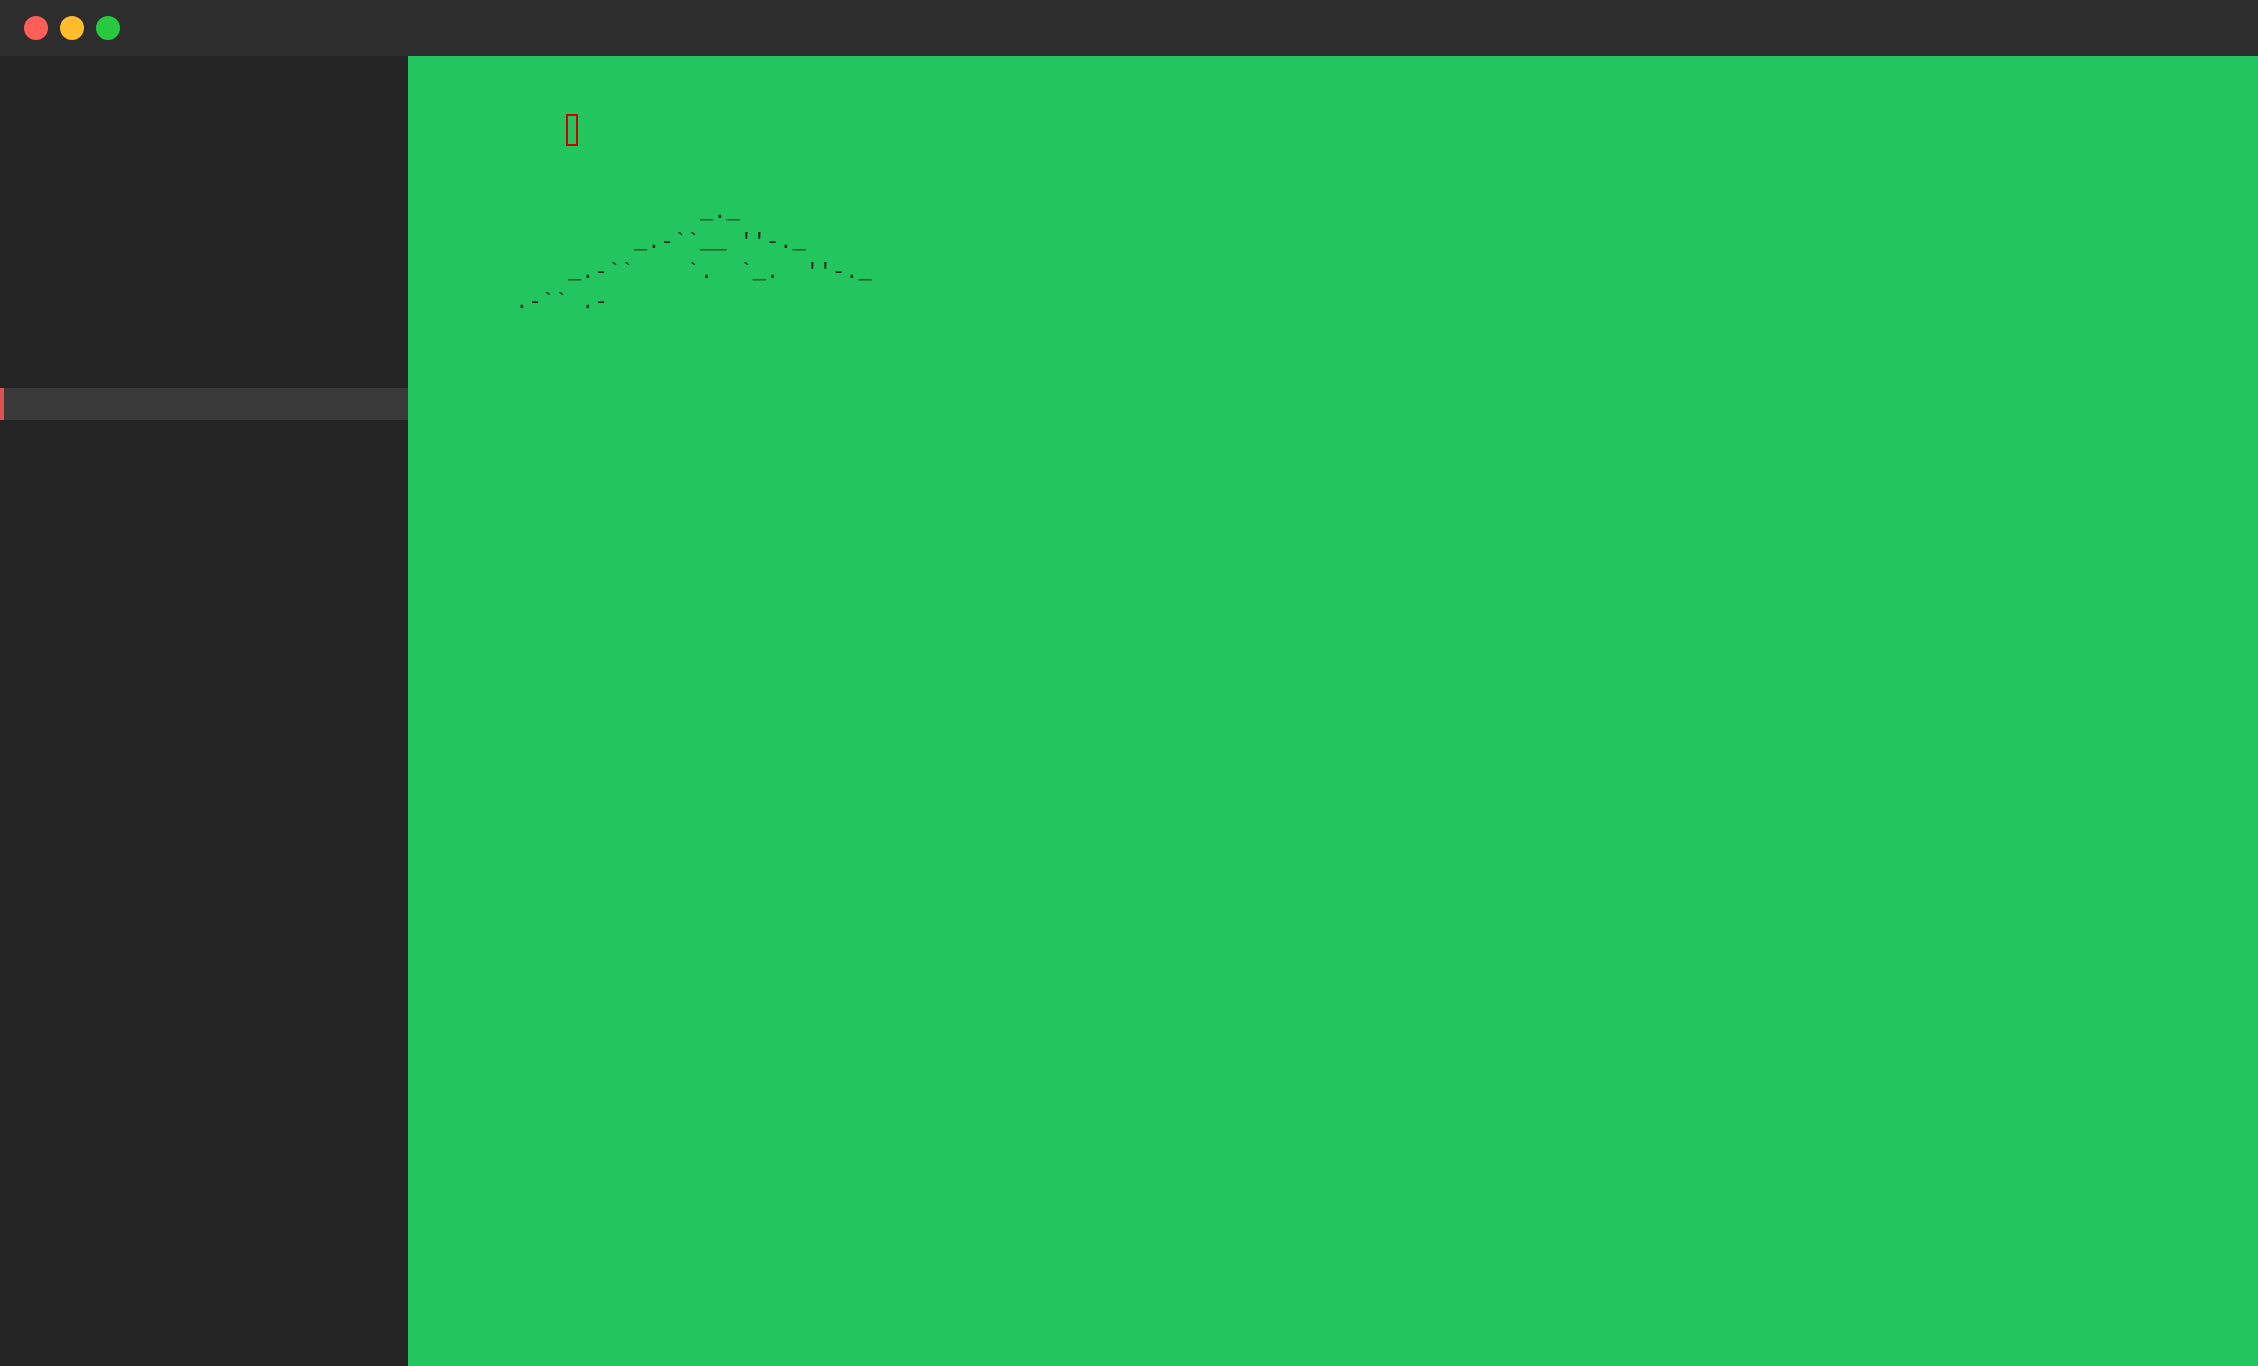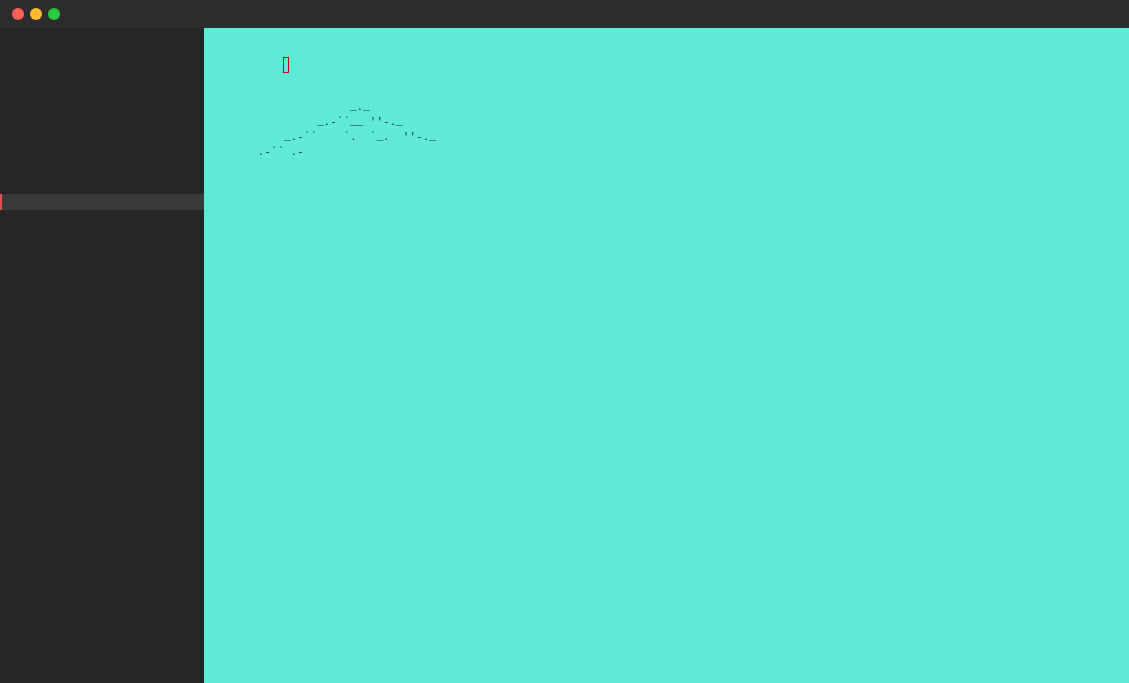--- a/index.html
+++ b/index.html
@@ -123,21 +123,21 @@
       align-items: center;
       justify-content: space-between;
       color: #ccc;
       font-size: 14px;
       cursor: pointer;
     }
 
     
     .terminal-area {
       flex: 1;
-      background: #5eead4;
+      background: #22c55e;
       display: flex;
       flex-direction: column;
       overflow: hidden;
       position: relative;
     }
 
     .terminal-content {
       flex: 1;
       padding: 10px 14px;
       overflow-y: auto;

